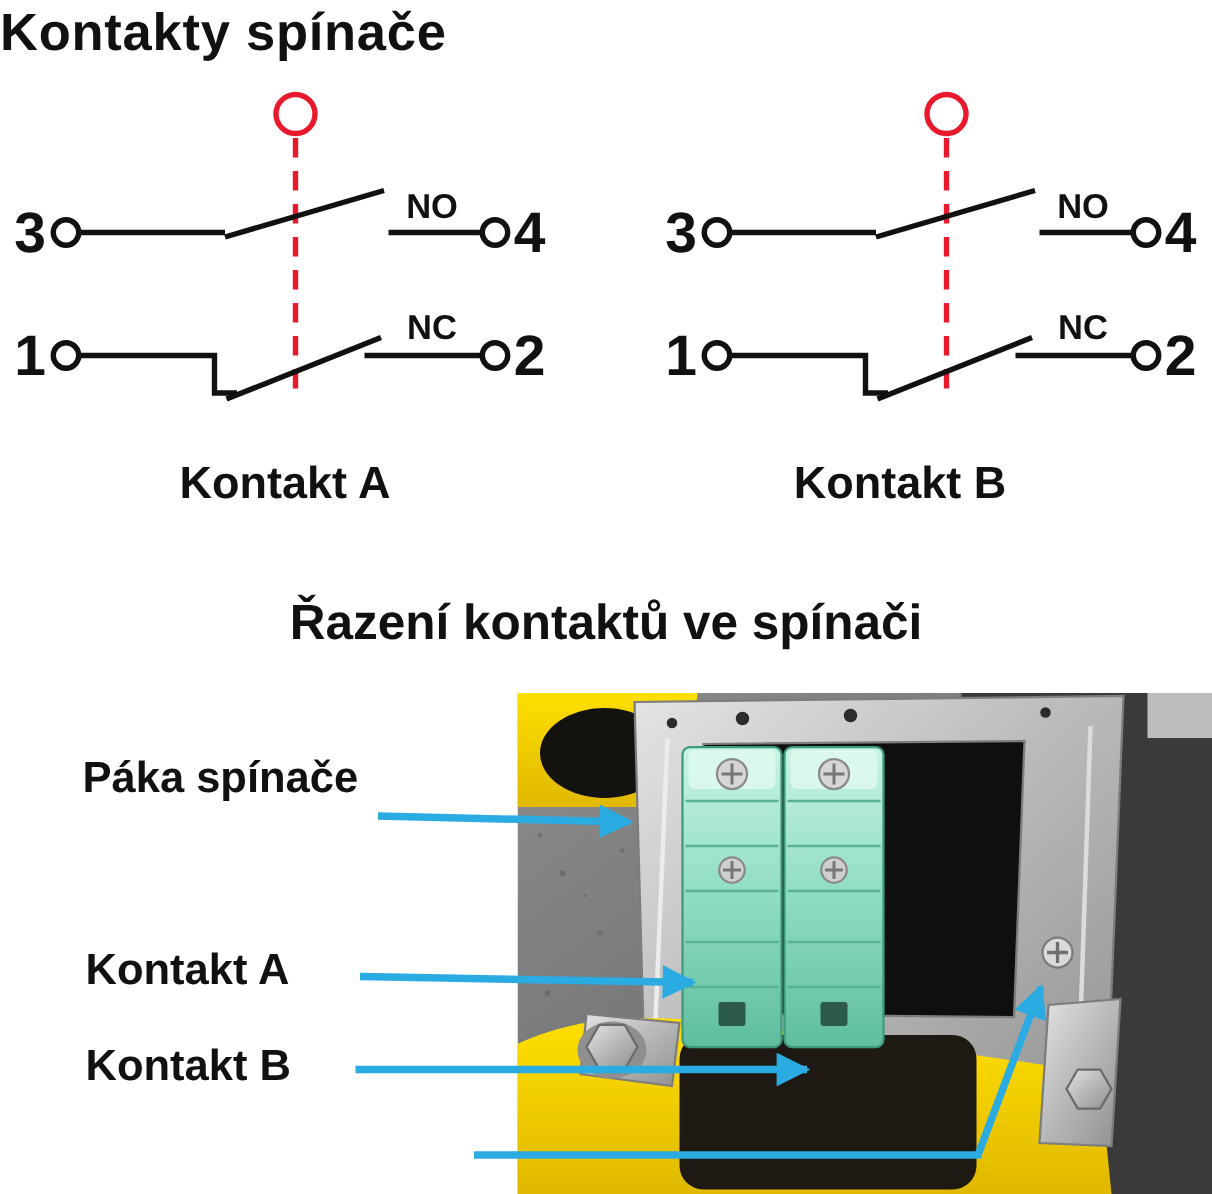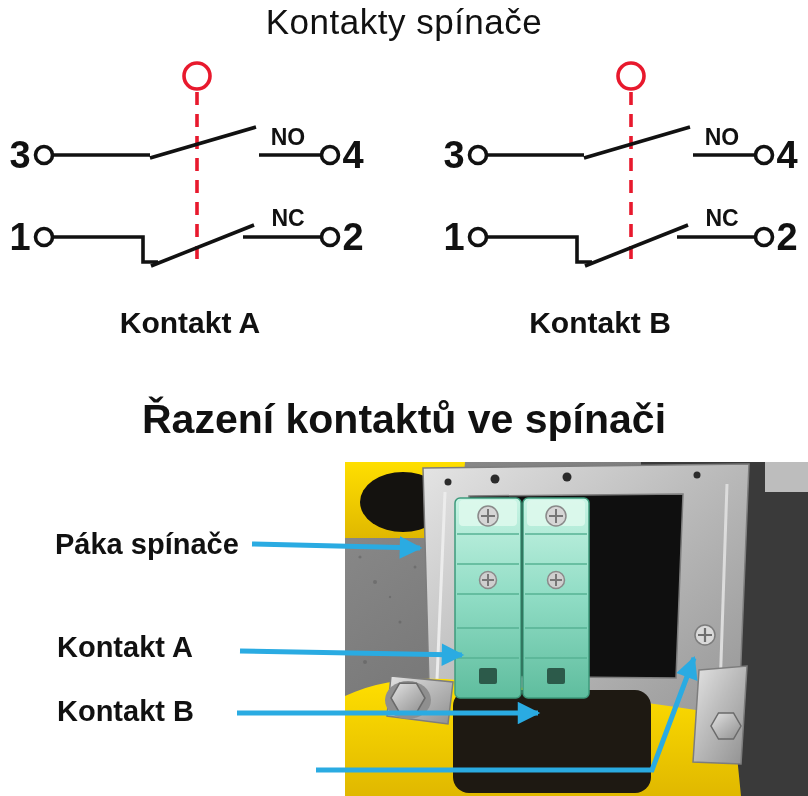--- a/index.html
+++ b/index.html
@@ -8,41 +8,41 @@
     position: relative;
     width: 808px;
     height: 796px;
     background: #ffffff;
     font-family: "Liberation Sans", "DejaVu Sans", sans-serif;
     color: #111;
     overflow: hidden;
   }
   .main-title {
     position: absolute; top: 2px; left: 0; width: 100%;
-    text-align: center; font-size: 35px; font-weight: normal; letter-spacing: .5px;
+    text-align: left; font-size: 35px; font-weight: bold; letter-spacing: .5px;
   }
   .diagram-svg { position: absolute; top: 48px; }
   .diagram-svg.left  { left: 0; }
   .diagram-svg.right { left: 434px; }
   .diagram-caption {
     position: absolute; top: 306px; font-size: 30px; font-weight: bold;
     text-align: center; width: 300px;
   }
   .caption-a { left: 40px; }
   .caption-b { left: 450px; }
   .section-title {
     position: absolute; top: 396px; left: 0; width: 100%;
-    text-align: center; font-size: 41px; font-weight: bold;
+    text-align: center; font-size: 33px; font-weight: bold;
   }
   .photo { position: absolute; left: 345px; top: 462px; width: 463px; height: 334px; }
   .photo svg { display: block; }
   .callout-label {
     position: absolute; font-size: 29px; font-weight: bold; white-space: nowrap;
   }
-  .label-paka { left: 55px; top: 503px; margin-top: 25px; }
+  .label-paka { left: 55px; top: 503px; }
   .label-ka   { left: 57px; top: 631px; }
   .label-kb   { left: 57px; top: 695px; }
   .label-zs   { left: 50px; top: 751px; }
   .arrows-overlay { position: absolute; left: 0; top: 462px; pointer-events: none; }
 </style>
 </head>
 <body>
 
 <div class="page">
 

